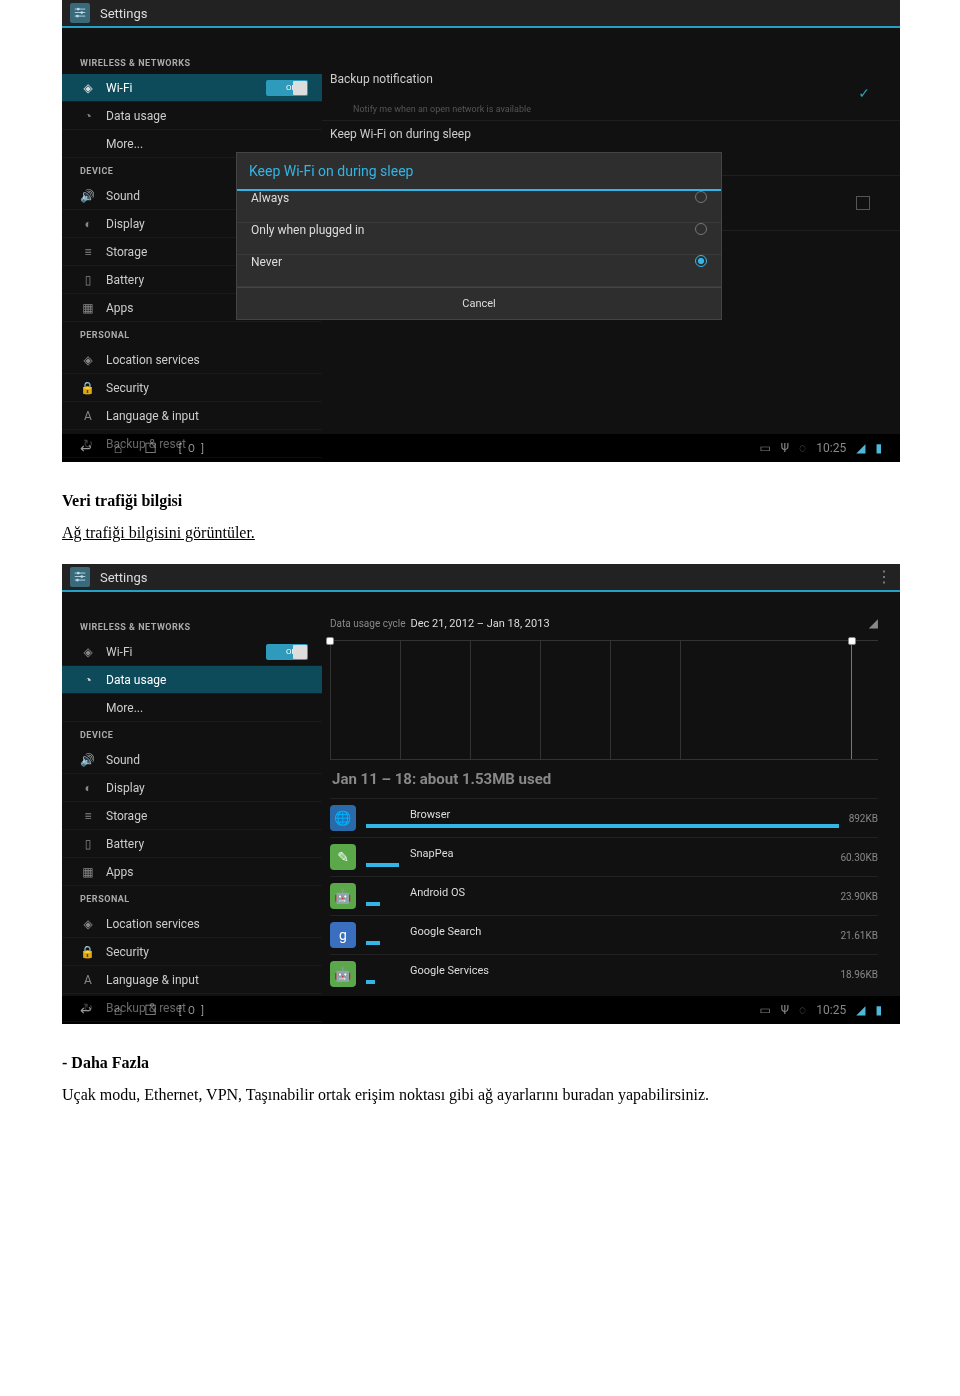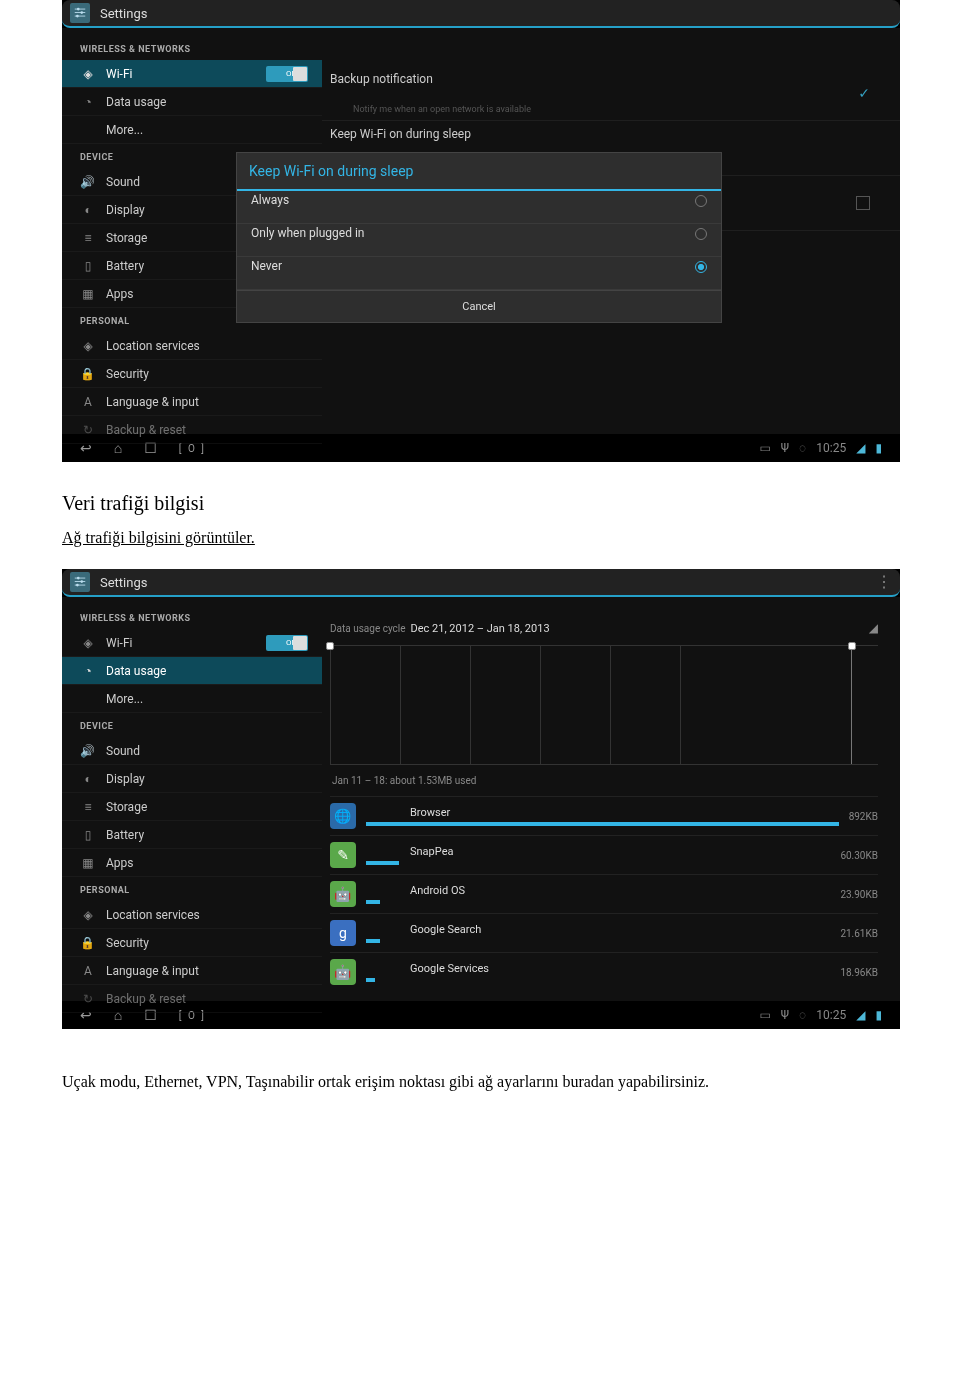--- a/index.html
+++ b/index.html
@@ -3,77 +3,77 @@
 <meta charset="utf-8">
 <style>
   * { box-sizing: border-box; margin: 0; padding: 0; }
   body { font-family: Arial, sans-serif; background: #fff; width: 960px; }
   
   .screenshot { width: 838px; margin: 0 0 0 62px; background: #000; position: relative; font-family: 'Roboto', sans-serif; }
   
   
   .ss1 { height: 462px; }
   
-  .titlebar { background: #222; height: 28px; display: flex; align-items: center; padding: 0 8px; border-bottom: 2px solid #25a0c8; border-radius: 8px; }
+  .titlebar { background: #222; height: 28px; display: flex; align-items: center; padding: 0 8px; border-bottom: 2px solid #25a0c8; }
   .titlebar .icon-sliders { width: 20px; height: 20px; background: #3a6a7a; border-radius: 2px; display: inline-flex; align-items: center; justify-content: center; margin-right: 10px; }
   .titlebar .icon-sliders svg { width: 14px; height: 14px; }
   .titlebar .title { color: #ddd; font-size: 13px; }
   .titlebar .menu-dots { margin-left: auto; color: #888; font-size: 16px; letter-spacing: 0; line-height: 16px; }
   
   .body1 { background: #111; height: 406px; display: flex; position: relative; }
   
-  .sidebar { width: 260px; background: #111; padding-top: 8px; }
+  .sidebar { width: 260px; background: #111; padding-top: 22px; }
   .section-hdr { color: #aaa; font-size: 9px; letter-spacing: 0.5px; padding: 8px 0 6px 18px; font-weight: bold; }
   .side-item { height: 28px; display: flex; align-items: center; padding-left: 18px; color: #ccc; font-size: 12px; border-bottom: 1px solid #1a1a1a; }
   .side-item.active { background: #0d4a5a; color: #fff; }
   .side-item .si-icon { width: 16px; height: 16px; margin-right: 10px; display: flex; align-items: center; justify-content: center; color: #888; }
   .side-item.active .si-icon { color: #ddd; }
   .side-item .toggle { margin-left: auto; margin-right: 14px; width: 42px; height: 16px; background: #2e9bbc; border-radius: 2px; position: relative; font-size: 8px; color: #fff; display:flex; align-items:center; justify-content:flex-start; padding-left:20px; }
   .side-item .toggle::after { content: ""; position: absolute; right: 1px; top: 1px; width: 14px; height: 14px; background: #ddd; border-radius: 1px; }
   
   .detail1 { flex: 1; padding-top: 10px; position: relative; }
   .drow { padding: 6px 30px 6px 8px; border-bottom: 1px solid #1f1f1f; display:flex; align-items:center; }
   .drow .dtexts { flex:1; }
   .dtitle { color: #ccc; font-size: 12px; }
   .dsub { color: #555; font-size: 9px; margin-top: 18px; padding-left: 23px; }
   .drow .check { color: #35a0c0; font-size: 14px; }
   .drow .cbox { width: 14px; height: 14px; border: 1px solid #555; }
   
   
   .dialog { position: absolute; left: 174px; top: 152px; width: 486px; background: #2e2e2e; border: 1px solid #444; }
   .dlg-title { color: #33b5e5; font-size: 14px; padding: 10px 12px; border-bottom: 2px solid #33b5e5; }
-  .dlg-opt { height: 32px; display:flex; align-items:flex-end; padding: 16px 14px; color:#ddd; font-size:12px; border-bottom:1px solid #3a3a3a; }
+  .dlg-opt { height: 32px; display:flex; align-items:flex-start; padding: 0 14px; color:#ddd; font-size:12px; border-bottom:1px solid #3a3a3a; }
   .dlg-opt .radio { width:12px; height:12px; border:1px solid #777; border-radius:50%; margin-left:auto; }
   .dlg-opt .radio.sel { border-color:#33b5e5; background: radial-gradient(circle,#33b5e5 40%,transparent 45%); }
   .dlg-cancel { height:32px; display:flex; align-items:center; justify-content:center; color:#ddd; font-size:11px; border-top:1px solid #444; }
   
   .navbar { background:#000; height:28px; display:flex; align-items:center; padding:0 18px; color:#888; }
   .navbar .nicon { margin-right:22px; font-size:14px; color:#999; }
   .navbar .ngrip { font-size:10px; letter-spacing:2px; }
   .navbar .right { margin-left:auto; display:flex; align-items:center; }
   .navbar .right > span { margin-left:10px; font-size:12px; color:#888; }
   .navbar .clock { color:#4db8d8; font-size:16px; }
   
   
   .doc-text { padding: 30px 60px 20px 62px; font-family: 'Times New Roman', serif; color:#000; }
-  .doc-text .bold { font-weight: normal; font-size: 20px; }
+  .doc-text .bold { font-weight: bold; font-size: 16px; }
   .doc-text .para { font-size: 16px; margin-top: 12px; line-height: 1.4; text-align: justify; }
   
   
   .ss2 { height: 460px; }
   .body2 { background:#111; height: 404px; display:flex; position:relative; }
   .detail2 { flex:1; padding: 24px 22px 0 8px; }
   .cycle-row { display:flex; align-items:center; color:#888; font-size:10px; margin-bottom:10px; }
   .cycle-row .spinner { color:#ddd; font-size:11px; }
   .cycle-row .rarw { margin-left:auto; font-size:12px; }
   .chart { border-top:1px solid #333; border-bottom:1px solid #333; height:120px; position:relative; margin-bottom:6px; }
   .chart .vline { position:absolute; top:0; bottom:0; width:1px; background:#333; }
   .chart .vline.end { background:#777; width:1px; right:26px; }
   .chart .handle { position:absolute; top:-4px; width:8px; height:8px; background:#fff; border:1px solid #888; border-radius:2px; transform:translateX(-50%); }
-  .used-row { color:#888; font-size:10px; padding:4px 0 10px 2px; }
+  .used-row { color:#888; font-size:15px; padding:4px 0 10px 2px;font-weight:bold; }
   .app-row { display:flex; align-items:center; padding:6px 0; border-top:1px solid #222; }
   .app-row .aicon { width:26px; height:26px; border-radius:4px; margin-right:10px; display:flex; align-items:center; justify-content:center; font-size:14px; }
   .app-row .atexts { flex:1; }
   .app-row .aname { color:#ddd; font-size:11px;padding-left:44px; }
   .app-row .abar { height:4px; background:#33b5e5; margin-top:3px; }
   .app-row .asize { color:#888; font-size:10px; margin-left:10px; }
 </style>
 </head>
 <body>
 
@@ -364,14 +364,15 @@
       <span>Ψ</span>
       <span>◌</span>
       <span class="clock">10:25</span>
       <span style="color:#4db8d8">◢</span>
       <span style="color:#4db8d8">▮</span>
     </div>
   </div>
 </div>
 
 <div class="doc-text">
+  <div class="bold">- Daha Fazla</div>
   <div class="para">Uçak modu, Ethernet, VPN, Taşınabilir ortak erişim noktası gibi ağ ayarlarını buradan yapabilirsiniz.</div>
 </div>
 
 </body></html>

